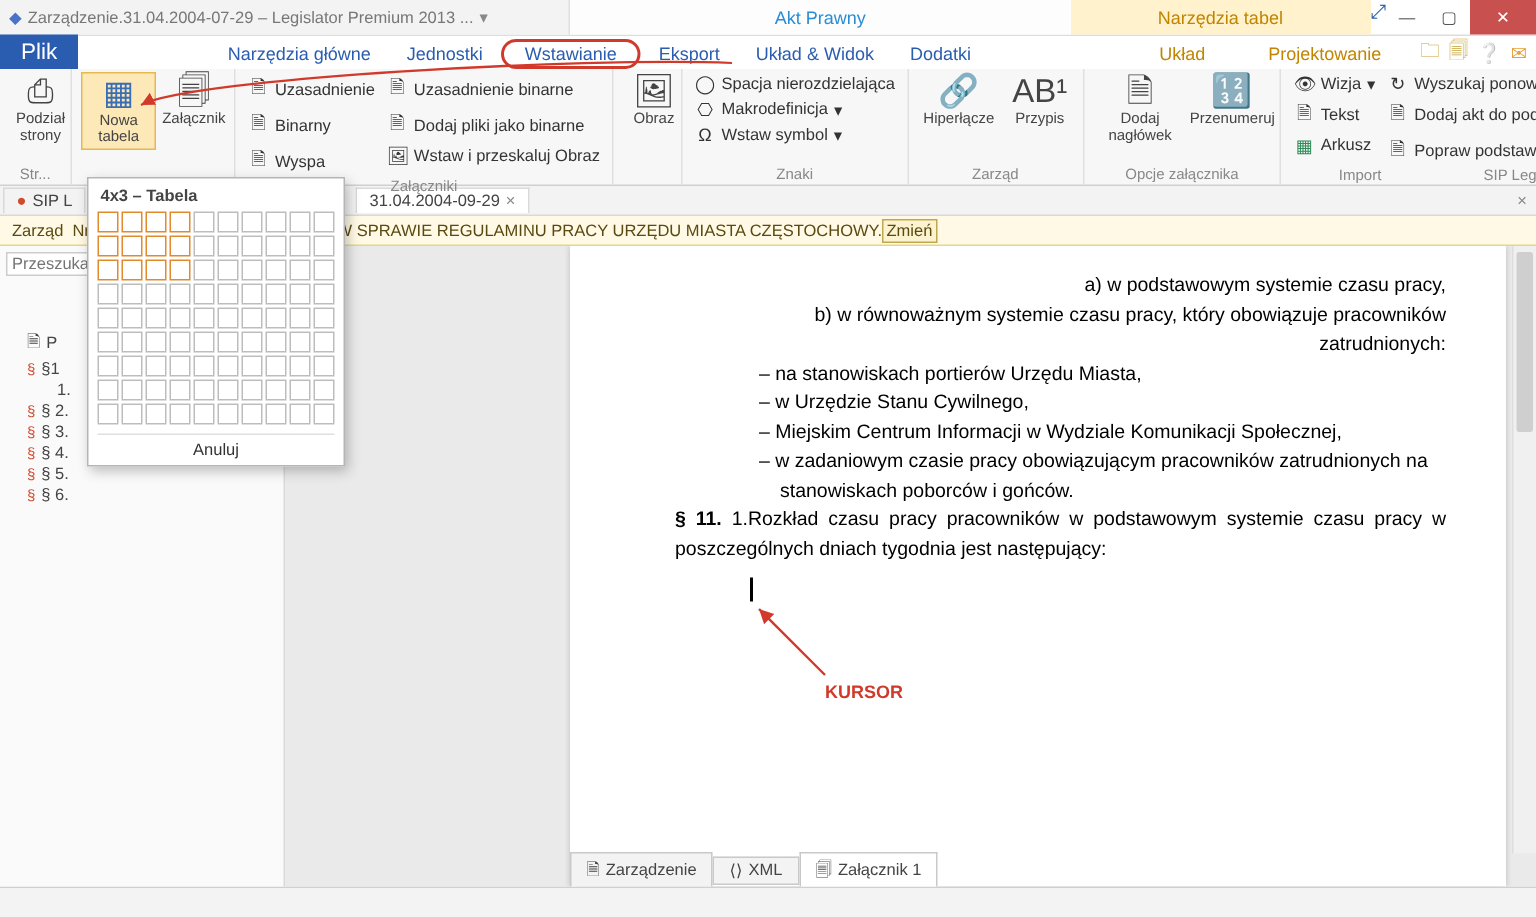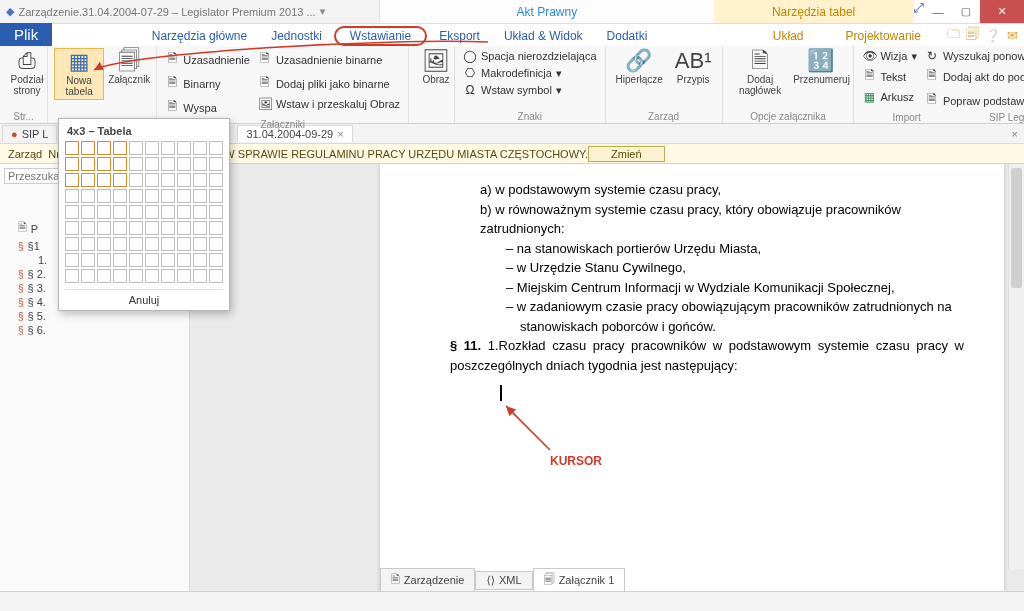--- a/index.html
+++ b/index.html
@@ -44,28 +44,28 @@
   .anno-arrow { position:absolute; pointer-events:none; z-index:60; }
   .anno-arrow svg { overflow:visible; }
 
   
   .sub-tabs { height:20px; background:#f3f3f3; border-bottom:1px solid #d9d9d9; display:flex; align-items:center; }
   .sub-tab { padding:2px 8px; font-size:11px; background:#fff; border:1px solid #d9d9d9; border-bottom:none; margin-left:4px; display:flex; gap:4px;}
   .sub-tab .x { color:#888; }
 
   
   .info-bar { height:20px; background:#fff9e5; border-bottom:1px solid #e6d58a; display:flex; align-items:center; justify-content:flex-start; padding:0 8px; font-size:11px; color:#5a4a10;}
-  .info-bar button { font-size:11px; padding:1px 22px; border:1px solid #bfa94e; background:#fdf3d0; color:#5a4a10;}
+  .info-bar button { font-size:11px; padding:1px 2px; border:1px solid #bfa94e; background:#fdf3d0; color:#5a4a10;}
 
   
   .body { display:flex; height:calc(611px - 24px - 22px - 78px - 20px - 20px - 20px); }
   .sidebar { width:190px; border-right:1px solid #d9d9d9; background:#fafafa; padding:4px; font-size:11px; overflow:hidden;}
   .doc-area { flex:1; background:#eaeaea; position:relative; overflow:hidden;}
   .page { position:absolute; left:190px; right:20px; top:0; bottom:0; background:#fff; box-shadow:0 0 4px rgba(0,0,0,.2); padding:16px 40px; font-family:"Times New Roman", serif; font-size:13px; color:#000; line-height:1.5;}
-  .page .li-a { margin-left:60px;}
+  .page .li-a { margin-left:60px;text-align:right;}
   .page .li-dash { margin-left:100px; text-indent:-14px;}
   .page .para { margin-left:30px; text-align:justify;}
   .cursor-line { display:inline-block; width:2px; height:16px; background:#000; margin-left:80px; margin-top:10px;}
   .anno-kursor { position:absolute; color:#d13a2b; font-size:12px; font-weight:bold;}
   .anno-kursor-arrow { position:absolute; }
 
   
   .doc-tabs { position:absolute; left:190px; bottom:0; height:22px; display:flex; align-items:center; gap:0;}
   .doc-tab { padding:2px 10px; border:1px solid #c9c9c9; background:#f3f3f3; font-size:11px; display:flex; gap:4px; align-items:center;}
   .doc-tab.active { background:#fff; border-bottom-color:#fff;}

